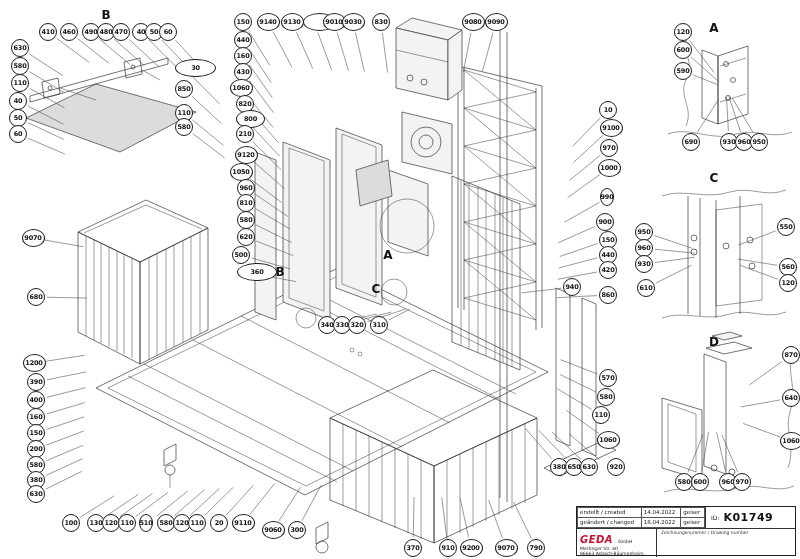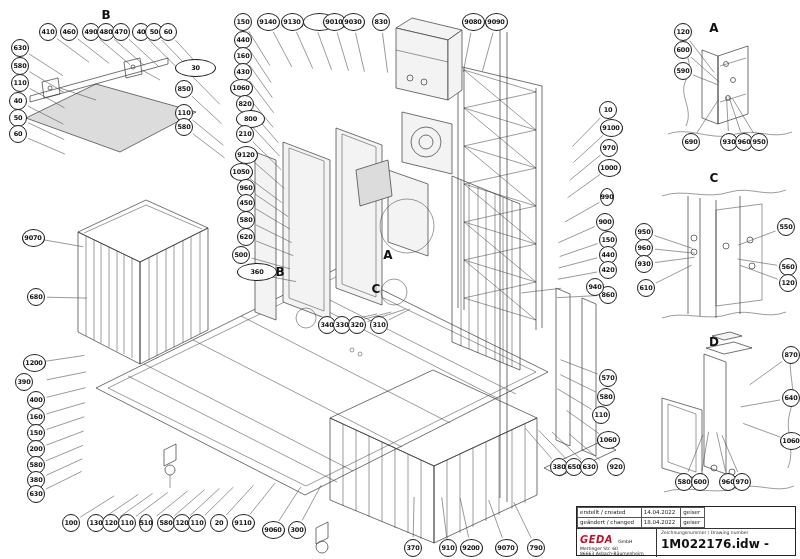--- a/index.html
+++ b/index.html
@@ -384,29 +384,29 @@
       <div class="balloon" style="width: 18px; left: 234px; top: 31px;">440</div>
       <div class="balloon" style="width: 18px; left: 234px; top: 47px;">160</div>
       <div class="balloon" style="width: 18px; left: 234px; top: 63px;">430</div>
       <div class="balloon" style="width: 23px; left: 229.5px; top: 79px;">1060</div>
       <div class="balloon" style="width: 18px; left: 236px; top: 95px;">820</div>
       <div class="balloon" style="width: 29px; left: 236px; top: 110px;">800</div>
       <div class="balloon" style="width: 18px; left: 236px; top: 125px;">210</div>
       <div class="balloon" style="width: 23px; left: 234.5px; top: 146px;">9120</div>
       <div class="balloon" style="width: 23px; left: 229.5px; top: 163px;">1050</div>
       <div class="balloon" style="width: 18px; left: 237px; top: 179px;">960</div>
-      <div class="balloon" style="width: 18px; left: 237px; top: 194px;">450</div>
+      <div class="balloon" style="width: 18px; left: 237px; top: 194px;">810</div>
       <div class="balloon" style="width: 18px; left: 237px; top: 211px;">580</div>
       <div class="balloon" style="width: 18px; left: 237px; top: 228px;">620</div>
       <div class="balloon" style="width: 18px; left: 232px; top: 246px;">500</div>
       <div class="balloon" style="width: 40px; left: 237px; top: 263px;">360</div>
       <div class="balloon" style="width: 23px; left: 21.5px; top: 229px;">9070</div>
       <div class="balloon" style="width: 18px; left: 27px; top: 288px;">680</div>
       <div class="balloon" style="width: 23px; left: 22.5px; top: 354px;">1200</div>
-      <div class="balloon" style="width: 18px; left: 15px; top: 373px;">390</div>
+      <div class="balloon" style="width: 18px; left: 27px; top: 373px;">390</div>
       <div class="balloon" style="width: 18px; left: 27px; top: 391px;">400</div>
       <div class="balloon" style="width: 18px; left: 27px; top: 408px;">160</div>
       <div class="balloon" style="width: 18px; left: 27px; top: 424px;">150</div>
       <div class="balloon" style="width: 18px; left: 27px; top: 440px;">200</div>
       <div class="balloon" style="width: 18px; left: 27px; top: 456px;">580</div>
       <div class="balloon" style="width: 18px; left: 27px; top: 471px;">380</div>
       <div class="balloon" style="width: 18px; left: 27px; top: 485px;">630</div>
       <div class="balloon" style="width: 18px; left: 62px; top: 514px;">100</div>
       <div class="balloon" style="width: 18px; left: 87px; top: 514px;">130</div>
       <div class="balloon" style="width: 18px; left: 102px; top: 514px;">120</div>
@@ -433,21 +433,21 @@
       <div class="balloon" style="width: 18px; left: 599px; top: 101px;">10</div>
       <div class="balloon" style="width: 23px; left: 599.5px; top: 119px;">9100</div>
       <div class="balloon" style="width: 18px; left: 600px; top: 139px;">970</div>
       <div class="balloon" style="width: 23px; left: 597.5px; top: 159px;">1000</div>
       <div class="balloon" style="width: 14px; left: 600px; top: 188px;">990</div>
       <div class="balloon" style="width: 18px; left: 596px; top: 213px;">900</div>
       <div class="balloon" style="width: 18px; left: 599px; top: 231px;">150</div>
       <div class="balloon" style="width: 18px; left: 599px; top: 246px;">440</div>
       <div class="balloon" style="width: 18px; left: 599px; top: 261px;">420</div>
       <div class="balloon" style="width: 18px; left: 599px; top: 286px;">860</div>
-      <div class="balloon" style="width: 18px; left: 563px; top: 278px; margin-left: 23px;">940</div>
+      <div class="balloon" style="width: 18px; left: 563px; top: 278px;">940</div>
       <div class="balloon" style="width: 18px; left: 599px; top: 369px;">570</div>
       <div class="balloon" style="width: 18px; left: 597px; top: 388px;">580</div>
       <div class="balloon" style="width: 18px; left: 592px; top: 406px;">110</div>
       <div class="balloon" style="width: 23px; left: 596.5px; top: 431px;">1060</div>
       <div class="balloon" style="width: 18px; left: 550px; top: 458px;">380</div>
       <div class="balloon" style="width: 18px; left: 565px; top: 458px;">650</div>
       <div class="balloon" style="width: 18px; left: 580px; top: 458px;">630</div>
       <div class="balloon" style="width: 18px; left: 599px; top: 458px; margin-left: 8px;">920</div>
       <div class="balloon" style="width: 18px; left: 674px; top: 23px;">120</div>
       <div class="balloon" style="width: 18px; left: 674px; top: 41px;">600</div>
@@ -488,27 +488,30 @@
           <td>14.04.2022</td>
           <td>geiser</td>
         </tr>
         <tr>
           <td>geändert / changed</td>
           <td>18.04.2022</td>
           <td>geiser</td>
         </tr>
       </tbody>
         </table>
+      <div class="tb-id">
+        <span class="tb-id-label">ID:</span>
+        <span class="tb-id-value">K01749</span>
+      </div>
     </div>
     <div class="tb-bottom">
       <div class="tb-logo">
         <span class="geda">GEDA</span>
         <span class="gmbh">GmbH</span>
         <div class="addr">Mertinger Str. 60</div>
         <div class="addr">86663 Asbach-Bäumenheim</div>
       </div>
       <div class="tb-file">
         <div class="tb-dn-label">Zeichnungsnummer / Drawing number</div>
-        <div class="tb-filename">1M022176.idw -</div>
       </div>
     </div>
   </div>
 </div>
 
 </body></html>

